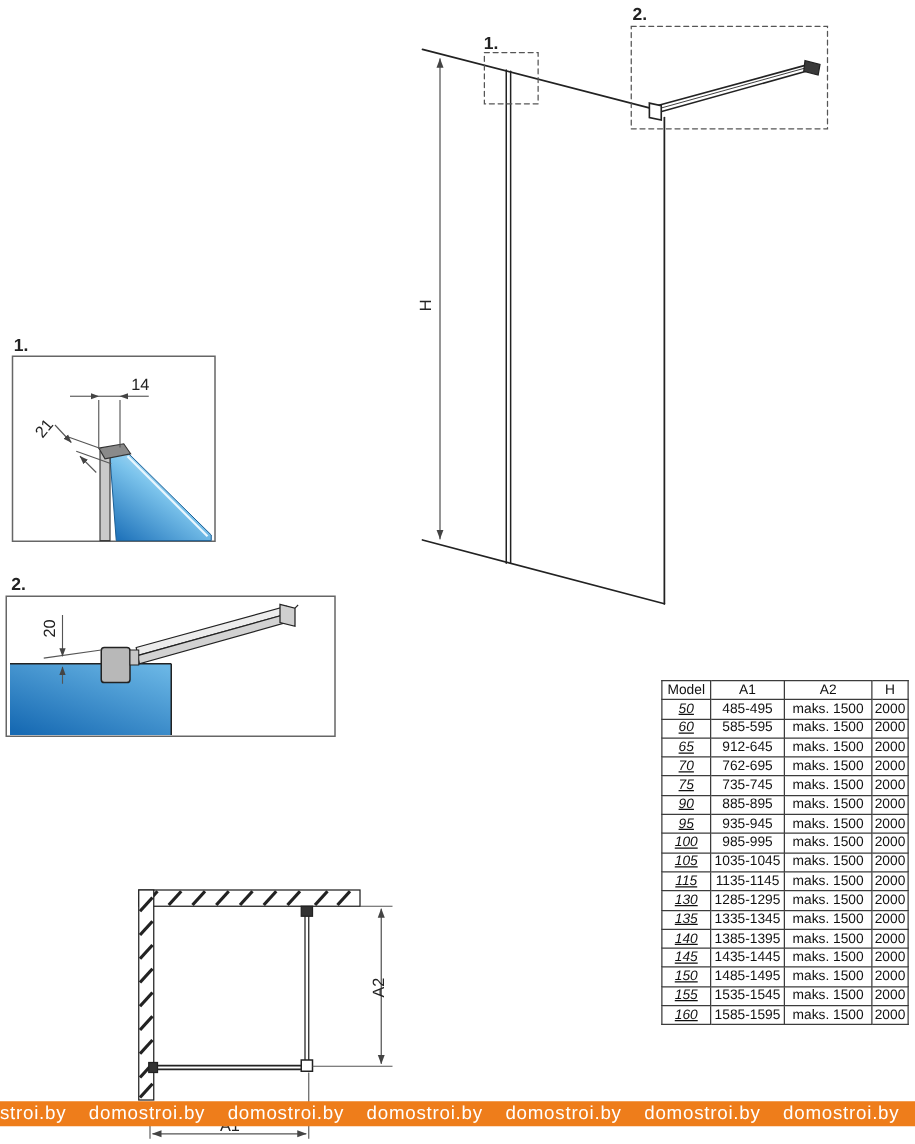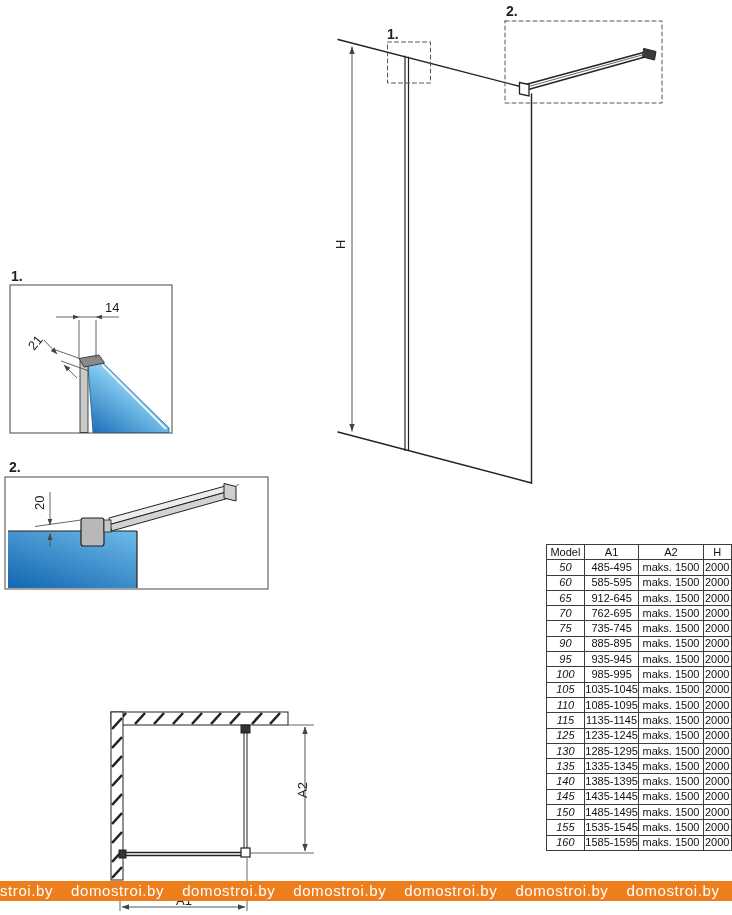--- a/index.html
+++ b/index.html
@@ -5,29 +5,29 @@
   html,body{margin:0;padding:0;background:#fff;}
   #stage{position:relative;width:732px;height:915px;background:#fff;overflow:hidden;
          font-family:"Liberation Sans",sans-serif;}
   #drawing{position:absolute;left:0;top:0;z-index:1;}
 
   
   .callout{font:600 14px "Liberation Sans",sans-serif;fill:#222;}
   .dimtxt{font:13px "Liberation Sans",sans-serif;fill:#222;}
 
   
-  #spec-table{position:absolute;left:546px;top:544px;z-index:2;border-collapse:collapse;
+  #spec-table{position:absolute;left:529px;top:544px;z-index:2;border-collapse:collapse;
               table-layout:fixed;font-size:11px;color:#111;background:#fff;}
   #spec-table th,#spec-table td{border:1px solid #3c3c3c;padding:0;height:14.3px;
               text-align:center;vertical-align:middle;font-weight:normal;line-height:1;}
   #spec-table .c-model{width:38px;}
   #spec-table .c-a1{width:58px;}
   #spec-table .c-a2{width:69px;}
   #spec-table .c-h{width:28px;}
-  #spec-table td.c-model{font-style:italic;}
+  #spec-table td.c-model{font-style:italic;text-decoration:underline;}
 
   
   #watermark-band{position:absolute;left:0;top:881px;width:732px;height:20px;z-index:3;
               background:#ee7d1b;overflow:hidden;display:flex;gap:18px;align-items:center;}
   #watermark-band span{color:#fff;font-size:15px;letter-spacing:0.6px;white-space:nowrap;
               line-height:20px;}
   #watermark-band span:first-child{margin-left:-40px;}
 </style>
 </head>
 <body>
@@ -267,41 +267,29 @@
           <td class="c-h">2000</td>
         </tr>
 
         <tr>
           <td class="c-model">105</td>
           <td class="c-a1">1035-1045</td>
           <td class="c-a2">maks. 1500</td>
           <td class="c-h">2000</td>
         </tr>
 
-        <tr>
-          <td class="c-model">110</td>
-          <td class="c-a1">1085-1095</td>
-          <td class="c-a2">maks. 1500</td>
-          <td class="c-h">2000</td>
-        </tr>
 
         <tr>
           <td class="c-model">115</td>
           <td class="c-a1">1135-1145</td>
           <td class="c-a2">maks. 1500</td>
           <td class="c-h">2000</td>
         </tr>
 
 
-        <tr>
-          <td class="c-model">125</td>
-          <td class="c-a1">1235-1245</td>
-          <td class="c-a2">maks. 1500</td>
-          <td class="c-h">2000</td>
-        </tr>
 
         <tr>
           <td class="c-model">130</td>
           <td class="c-a1">1285-1295</td>
           <td class="c-a2">maks. 1500</td>
           <td class="c-h">2000</td>
         </tr>
 
         <tr>
           <td class="c-model">135</td>

